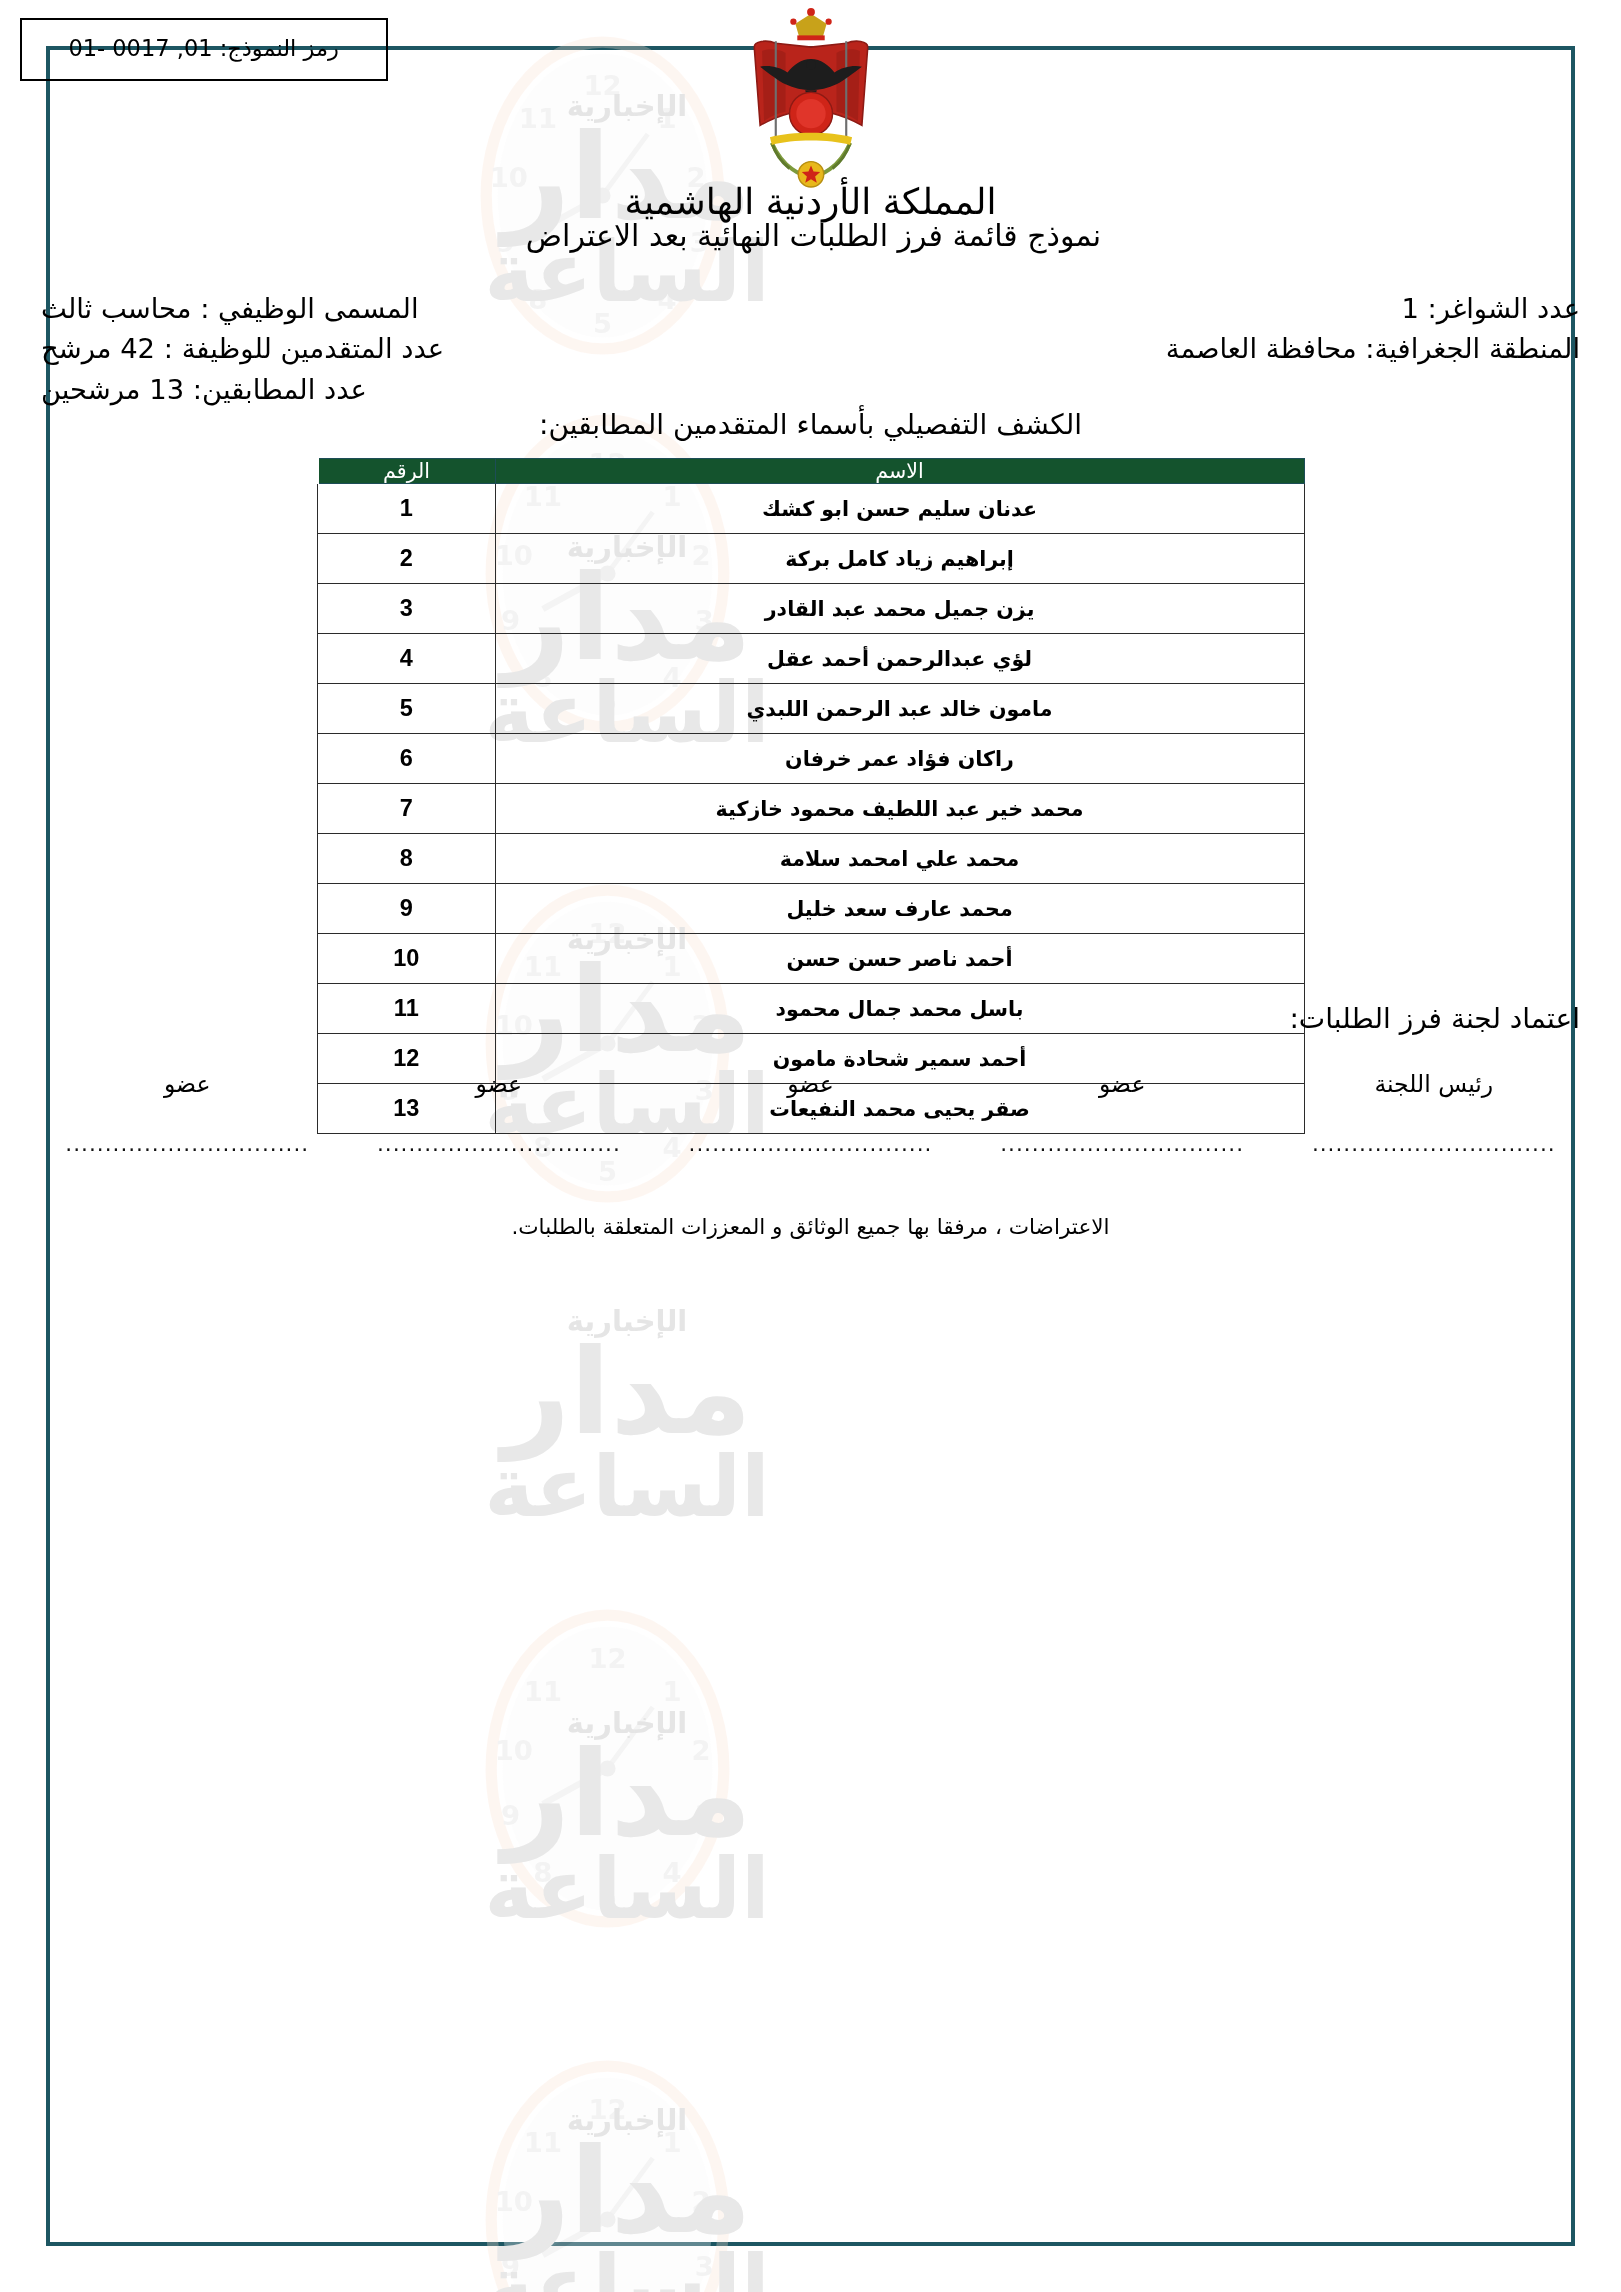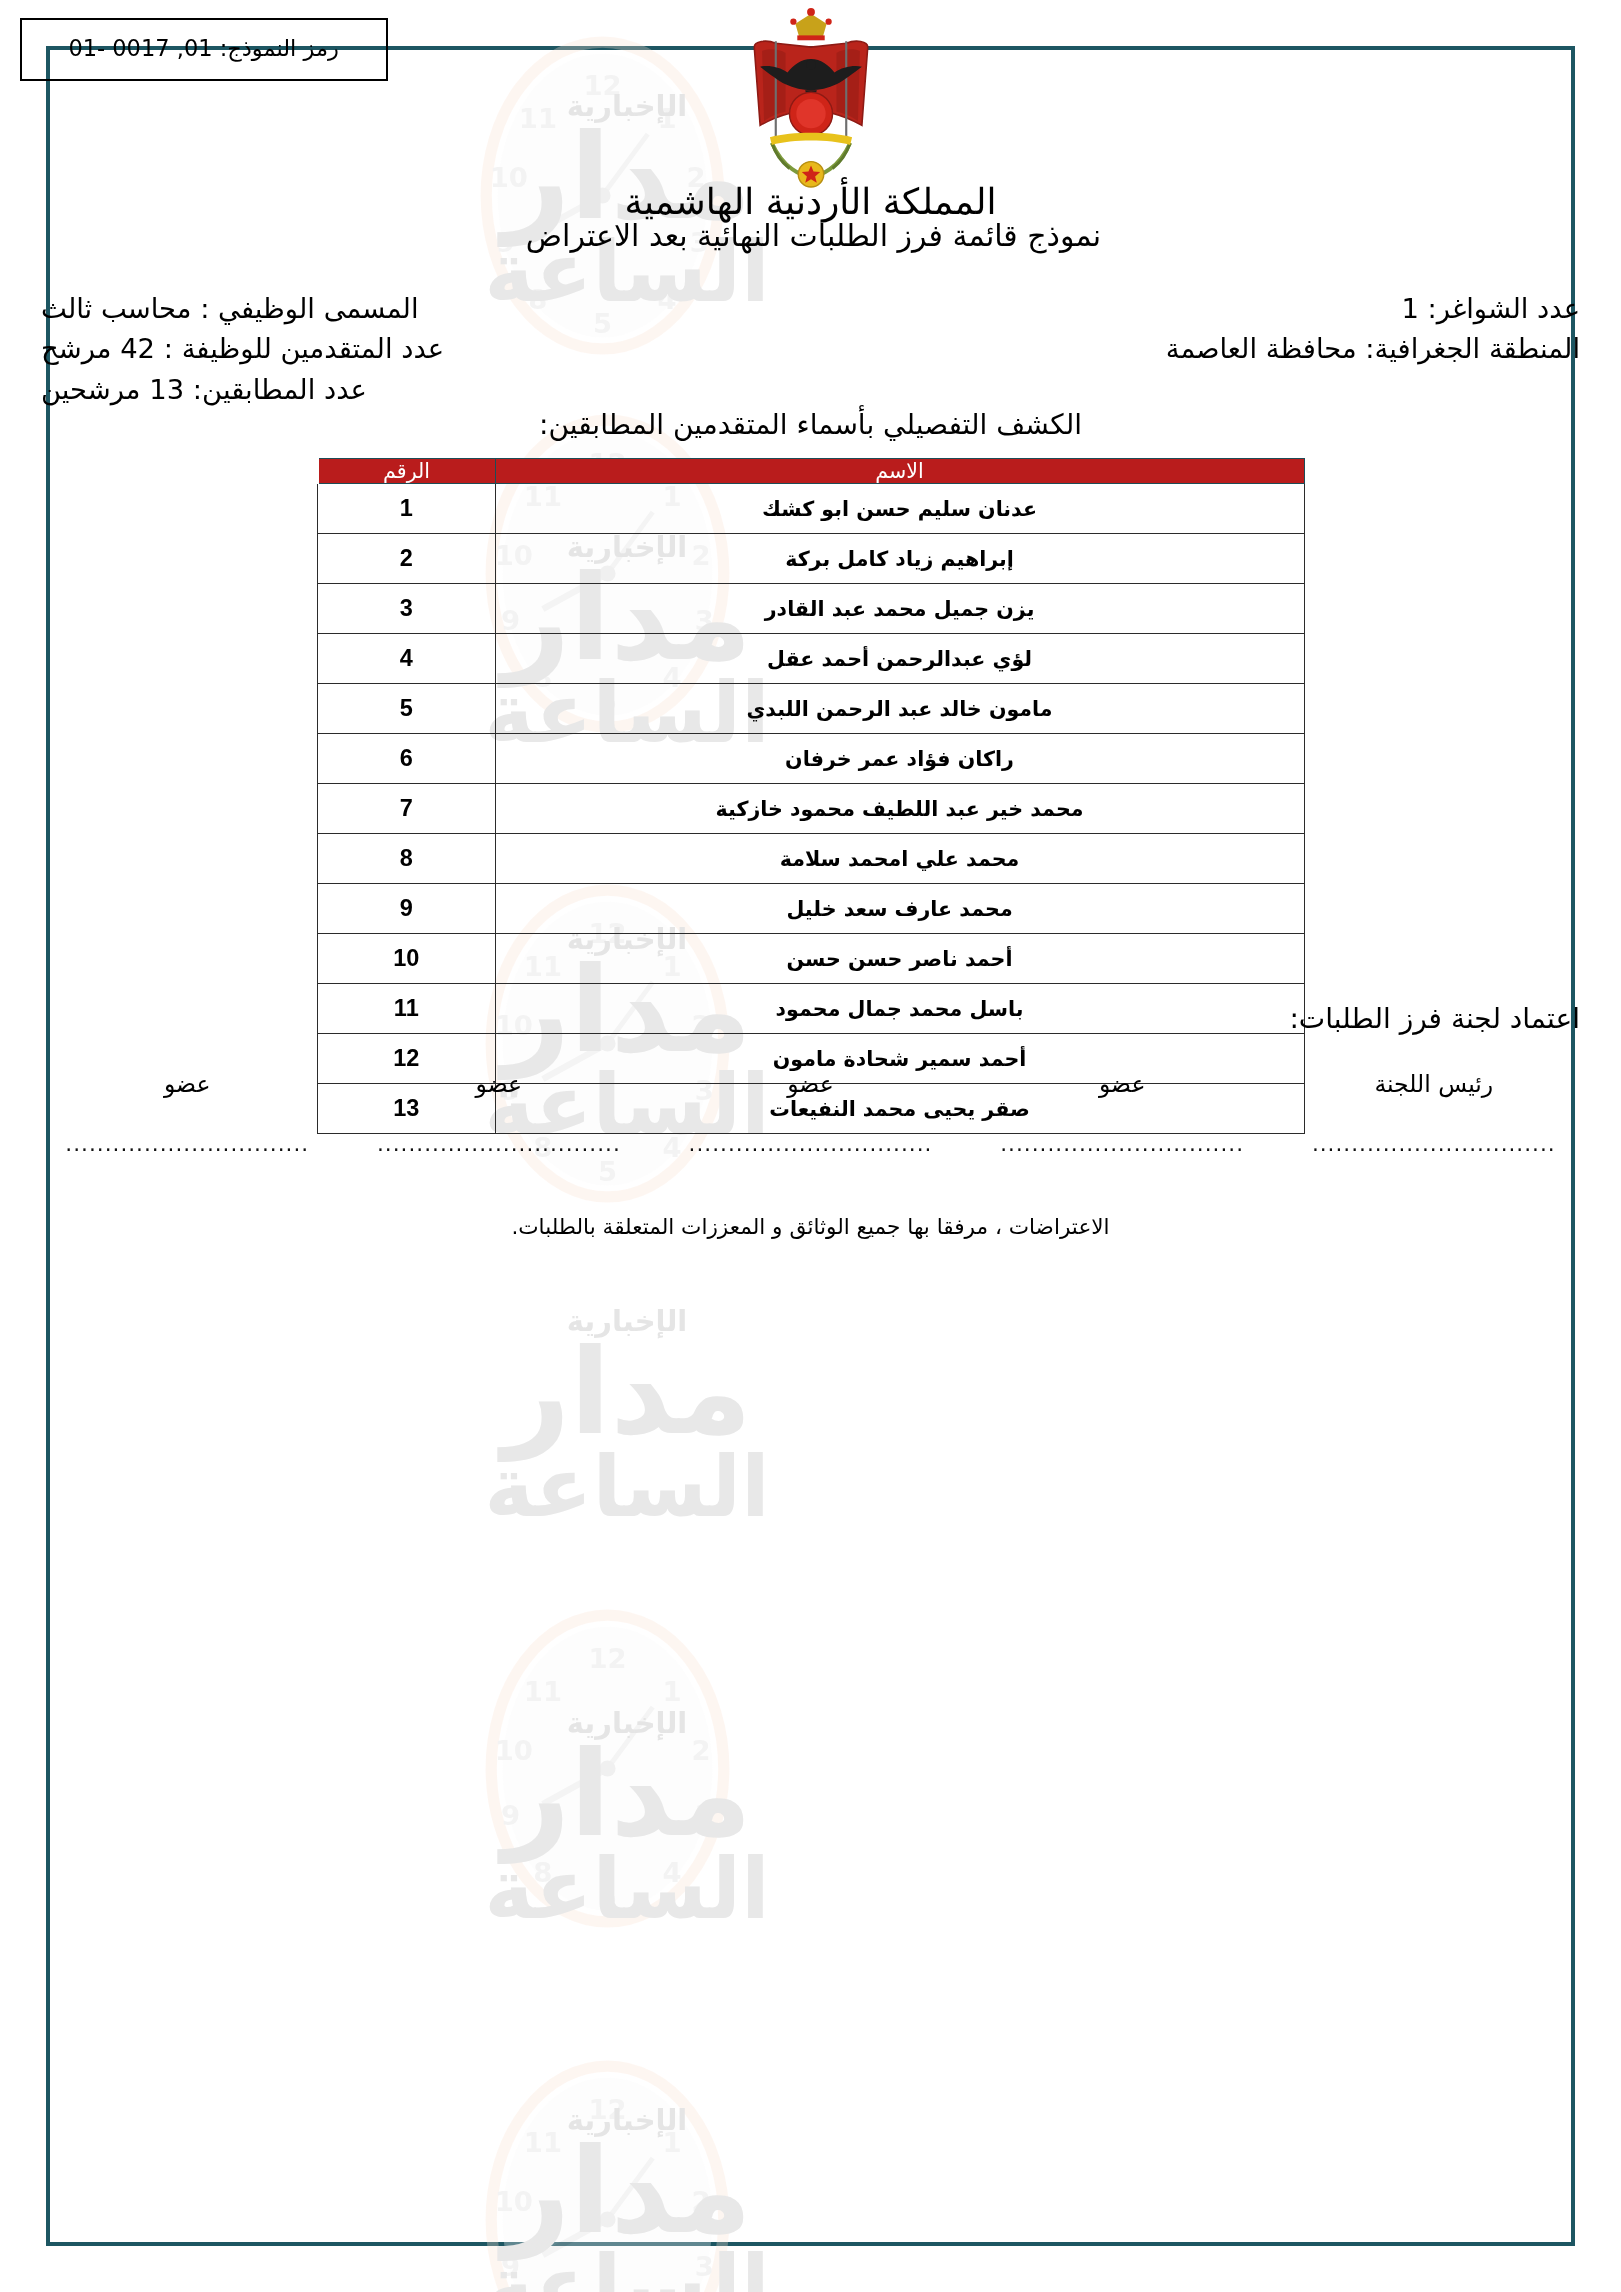--- a/index.html
+++ b/index.html
@@ -173,21 +173,21 @@
     table-layout: fixed;
     direction: rtl;
   }
   table.listing th,
   table.listing td {
     border: 1px solid #2b2b2b;
     text-align: center;
     vertical-align: middle;
   }
   table.listing thead th {
-    background: #b91c1c;
+    background: #14532d;
     color: #ffffff;
     font-size: 20.6px;
     font-weight: normal;
     height: 20px;
     padding: 0;
     border-color: #1d4d57;
   }
   table.listing thead th.th-num {
     border-right: 1px solid #1d4d57;
     border-left: 2.9px solid #ffffff;

